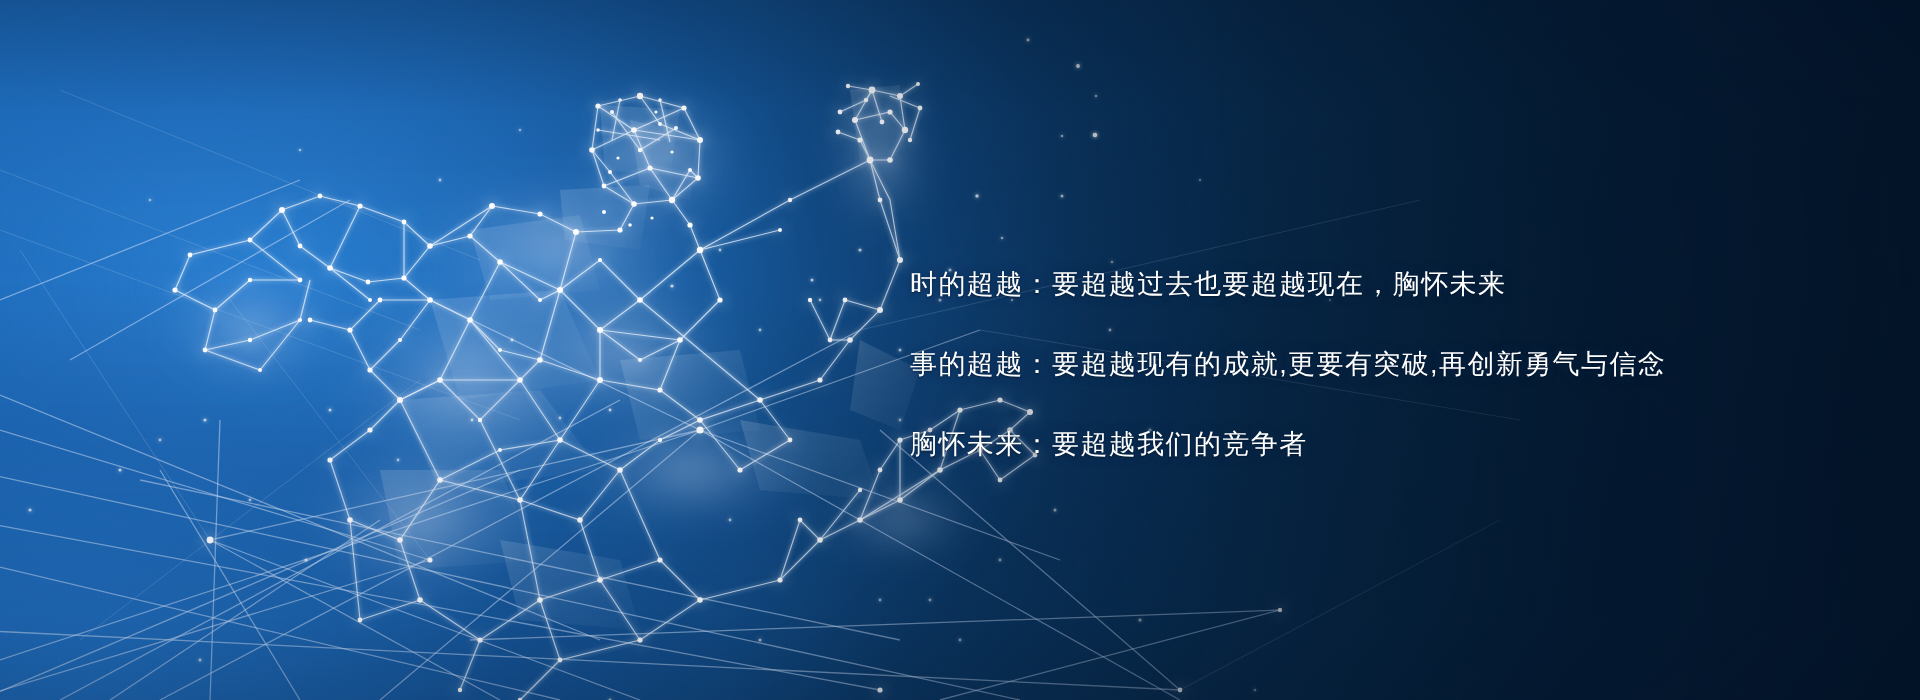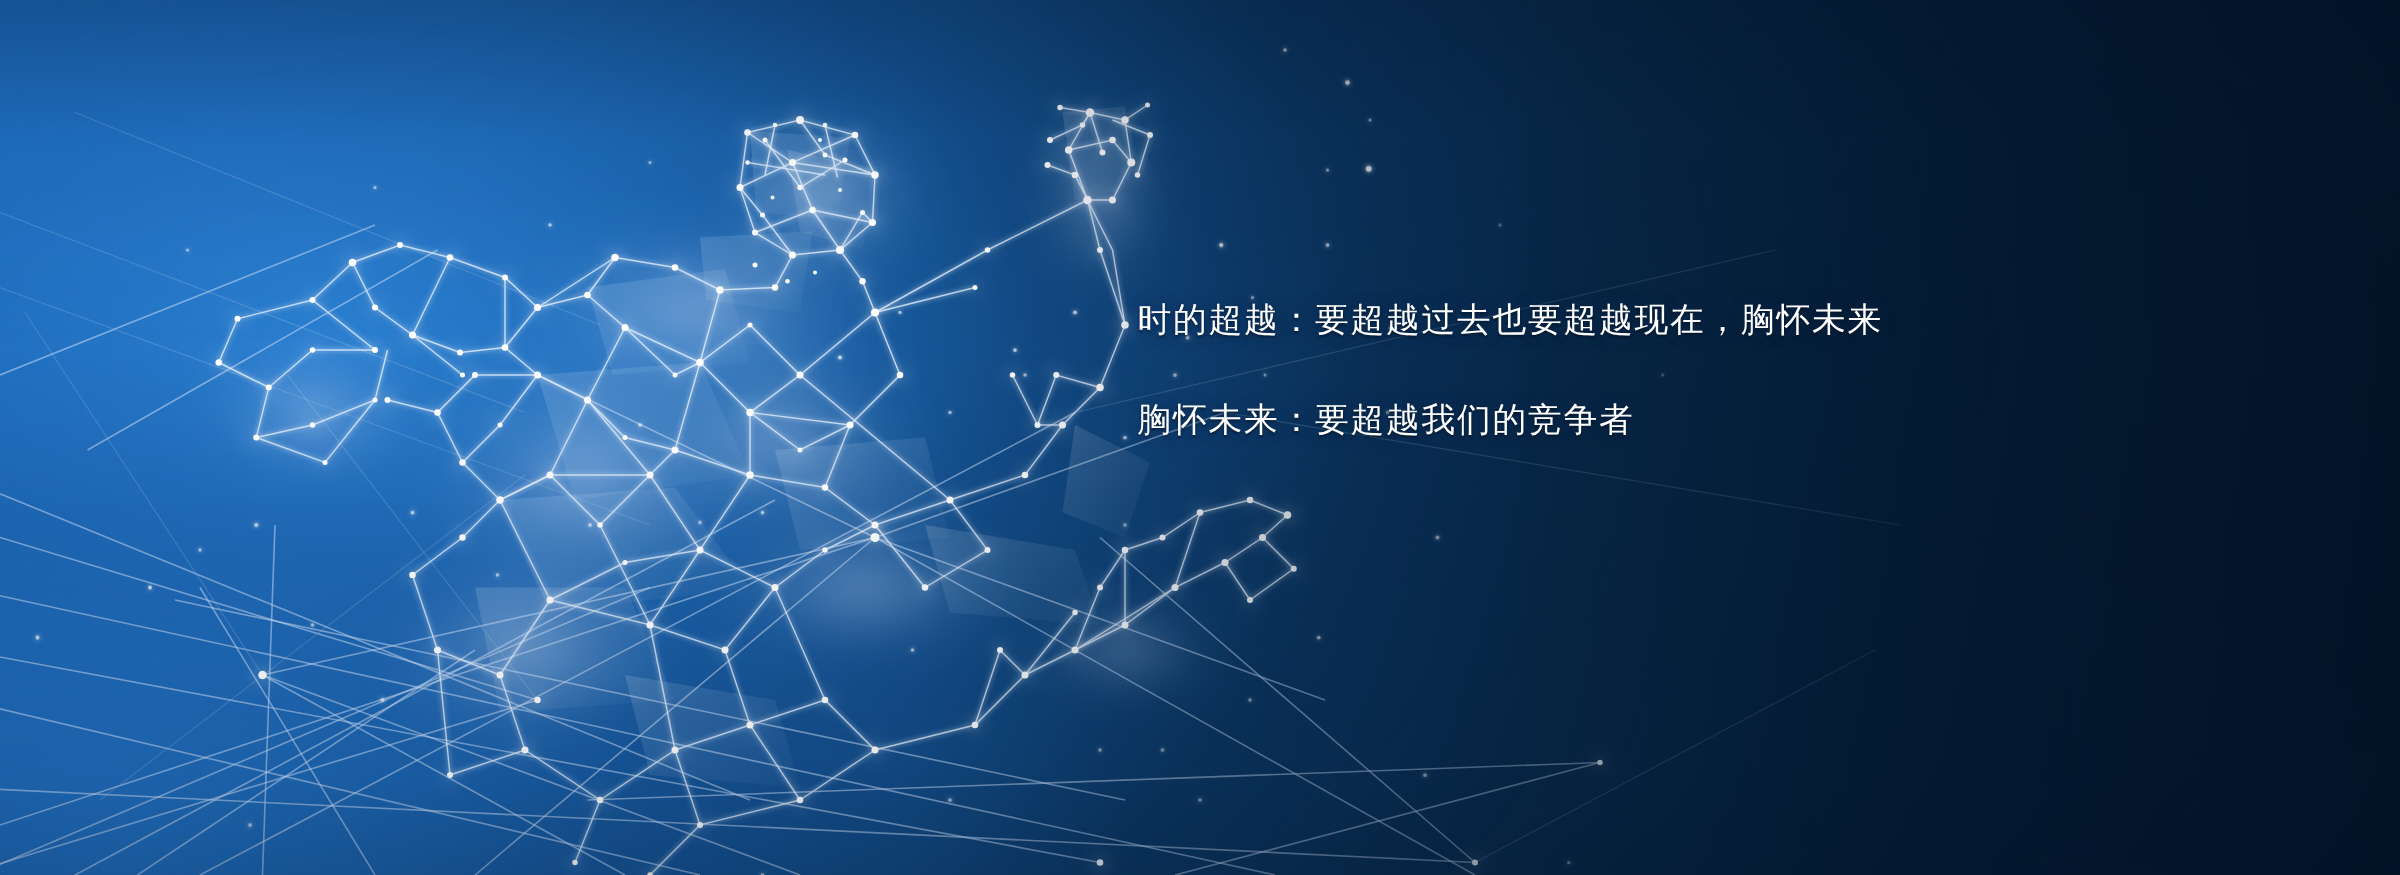--- a/index.html
+++ b/index.html
@@ -83,21 +83,21 @@
     position: absolute;
     inset: 0;
     width: 1920px;
     height: 700px;
   }
 
   
   .text-block {
     position: absolute;
     left: 910px;
-    top: 216px;
+    top: 244px;
     width: 900px;
   }
   .text-line {
     color: #ffffff;
     font-size: 27px;
     line-height: 80px;
     letter-spacing: 1.4px;
     white-space: nowrap;
     font-weight: 400;
     text-shadow: 0 0 10px rgba(10,40,80,0.85), 0 1px 2px rgba(0,0,0,0.45);
@@ -553,16 +553,17 @@
       <circle cx="1330" cy="300" r="1.2" opacity="0.4"></circle>
       <circle cx="900" cy="420" r="1.4" opacity="0.55"></circle>
     </g>
   </svg>
 
   <div class="bg-vignette-right"></div>
   <div class="bg-vignette-top"></div>
 
   <div class="text-block">
     <div class="text-line">时的超越：要超越过去也要超越现在，胸怀未来</div>
+    <div class="text-line">事的超越：要超越现有的成就,更要有突破,再创新勇气与信念</div>
     <div class="text-line">胸怀未来：要超越我们的竞争者</div>
   </div>
 
 </div>
 
 </body></html>

